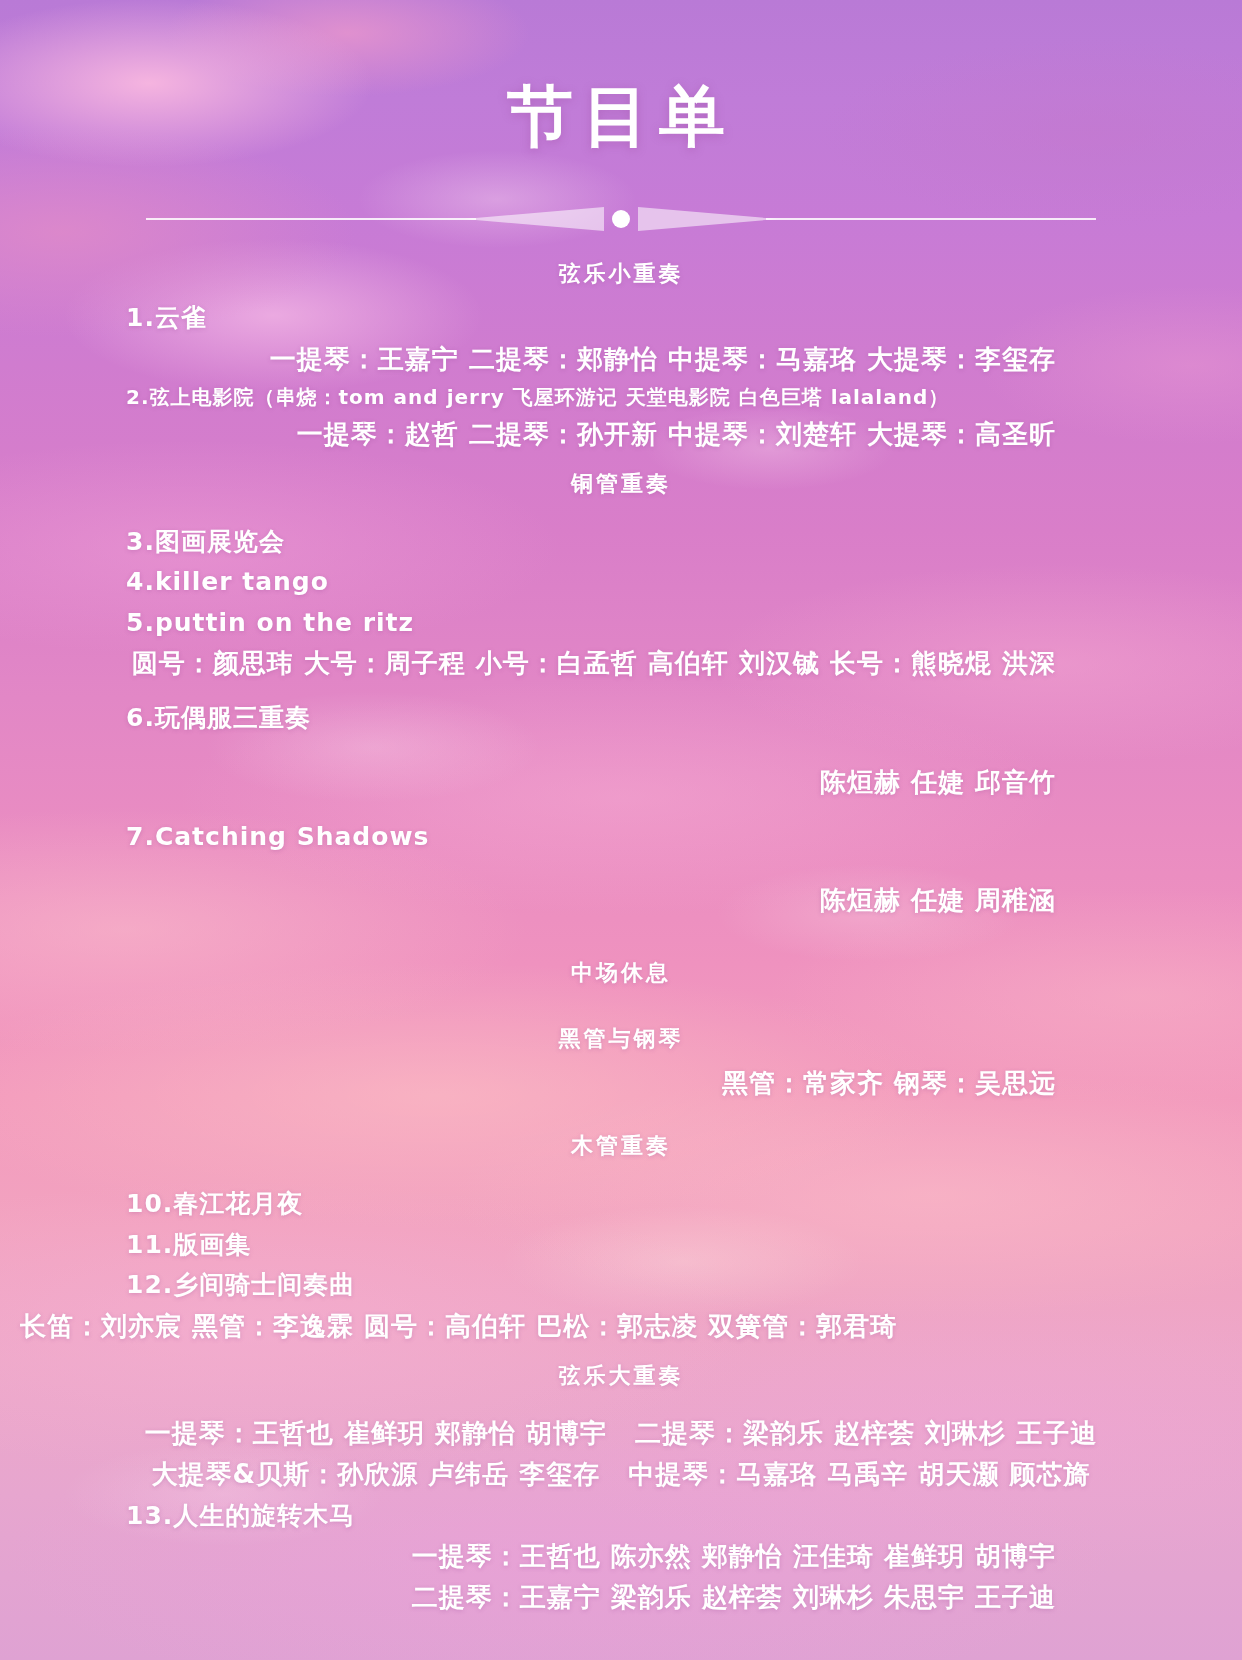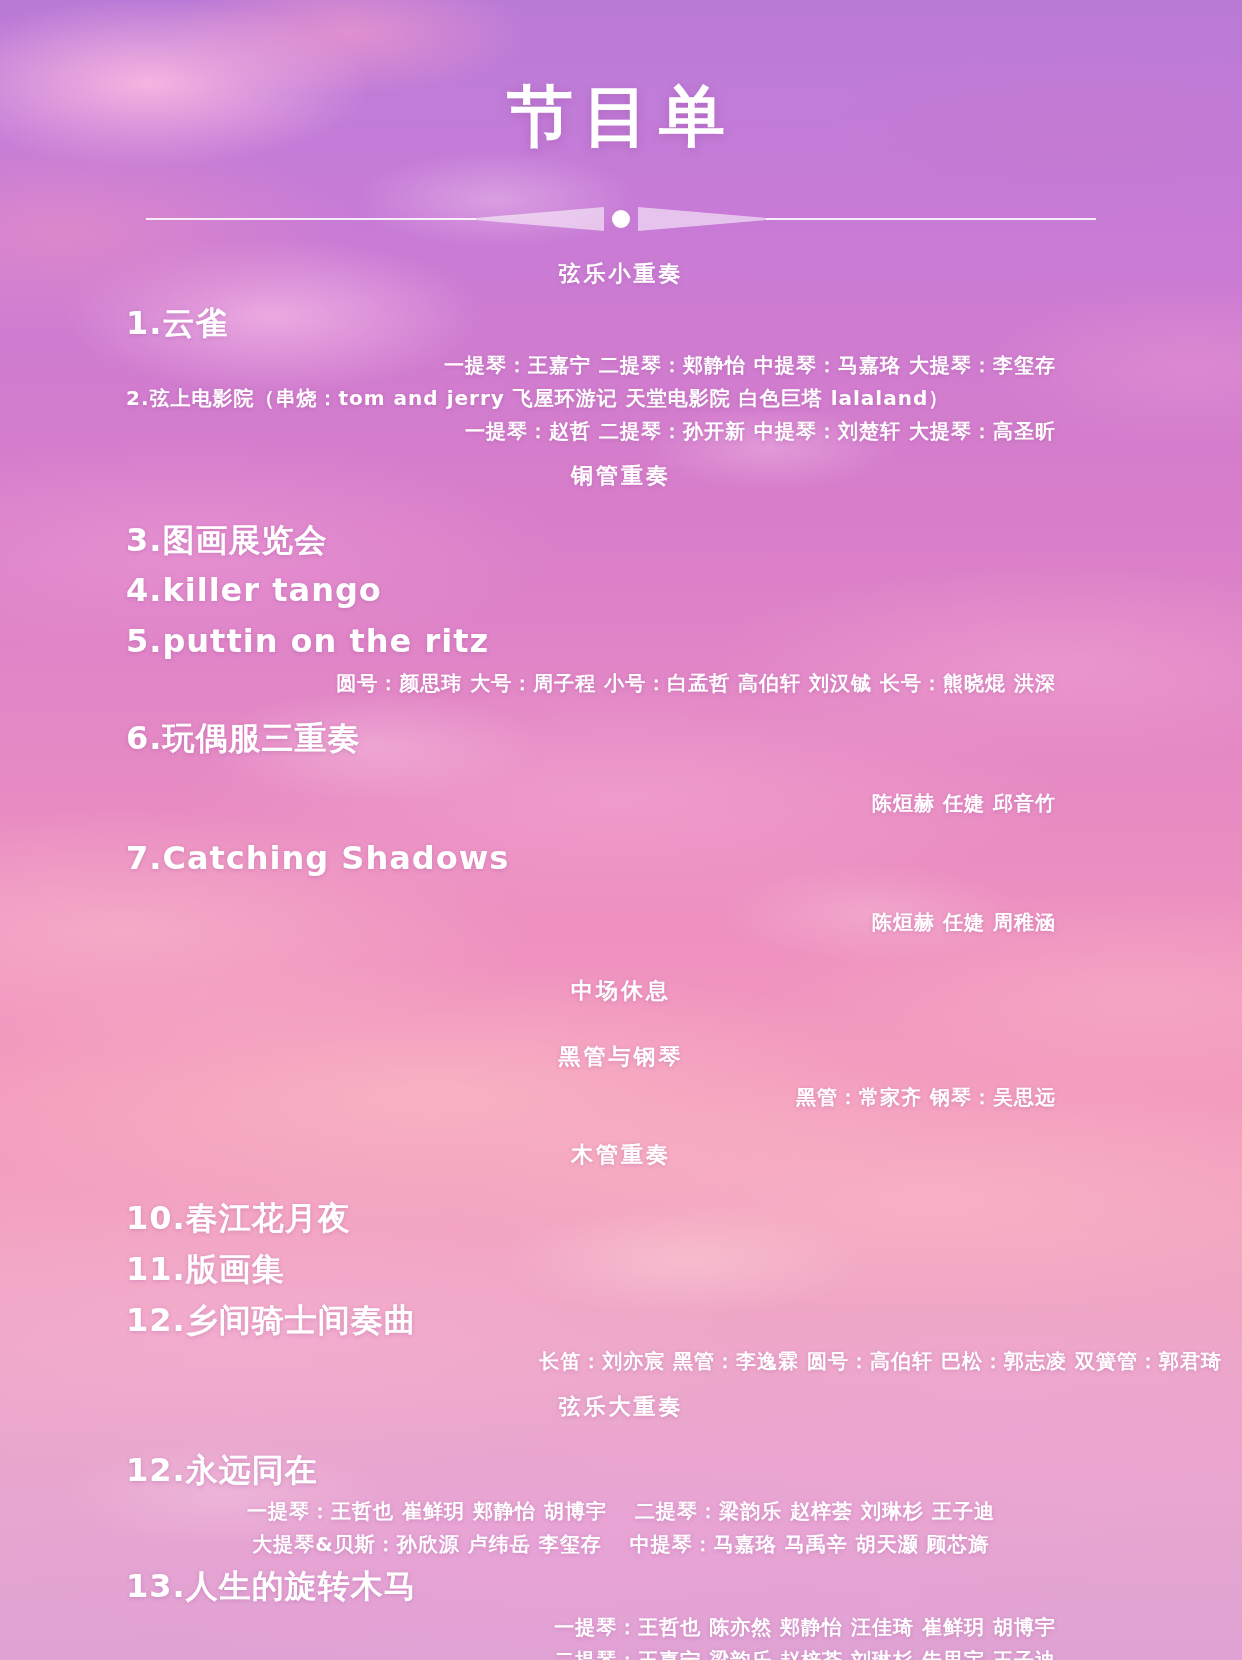--- a/index.html
+++ b/index.html
@@ -146,33 +146,33 @@
   .section-head {
     text-align: center;
     font-size: 22px;
     font-weight: bold;
     letter-spacing: 3px;
     margin: 14px 0 10px 0;
   }
   .item {
     text-align: left;
     padding-left: 106px;
-    font-size: 32px;
+    font-size: 25px;
     letter-spacing: 1px;
     margin: 4px 0;
   }
   .item.wide { font-size: 20px; }
   .perf {
     text-align: right;
     padding-right: 166px;
-    font-size: 20px;
+    font-size: 26px;
     letter-spacing: 1px;
     margin: 3px 0;
   }
-  .perf.center { text-align: right; padding-right: 0; }
+  .perf.center { text-align: left; padding-right: 0; }
   .perf.two {
     display: flex;
     justify-content: center;
     gap: 28px;
     padding-right: 0;
   }
   .perf.two > span { white-space: nowrap; }
   .gap-sm { height: 10px; }
   .gap-md { height: 20px; }
 </style>
@@ -226,21 +226,20 @@
       <div class="gap-sm"></div>
       <div class="section-head">木管重奏</div>
       <div class="gap-sm"></div>
       <div class="item">10.春江花月夜</div>
       <div class="item">11.版画集</div>
       <div class="item">12.乡间骑士间奏曲</div>
       <div class="perf center">长笛：刘亦宸 黑管：李逸霖 圆号：高伯轩 巴松：郭志凌 双簧管：郭君琦</div>
 
       <div class="section-head">弦乐大重奏</div>
       <div class="gap-sm"></div>
-      <div class="item">12.永远同在</div>
       <div class="perf two">
         <span>一提琴：王哲也 崔鲜玥 郏静怡 胡博宇</span>
         <span>二提琴：梁韵乐 赵梓荟 刘琳杉 王子迪</span>
       </div>
       <div class="perf two">
         <span>大提琴&amp;贝斯：孙欣源 卢纬岳 李玺存</span>
         <span>中提琴：马嘉珞 马禹辛 胡天灏 顾芯旖</span>
       </div>
       <div class="item">13.人生的旋转木马</div>
       <div class="perf">一提琴：王哲也 陈亦然 郏静怡 汪佳琦 崔鲜玥 胡博宇</div>

